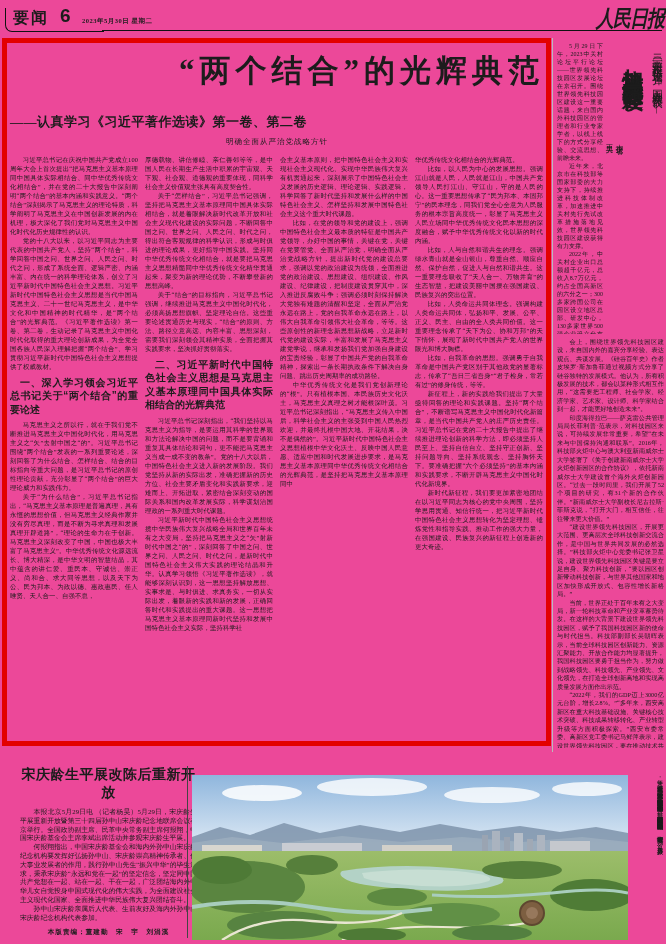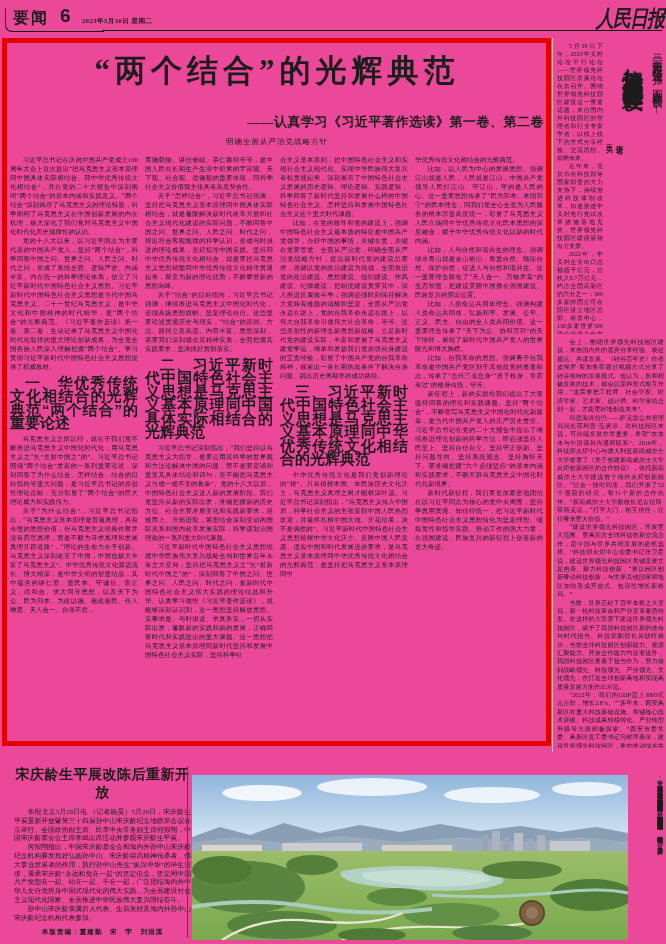--- a/index.html
+++ b/index.html
@@ -14,45 +14,45 @@
   .plate-num{position:absolute;left:60px;top:5px;font-family:"Liberation Sans",sans-serif;
         font-weight:bold;font-size:19px;}
   .head-date{position:absolute;left:82px;top:17px;font-size:6.5px;font-weight:bold;letter-spacing:.5px;}
   .masthead{position:absolute;left:592px;top:3px;width:72px;text-align:right;font-weight:bold;
         font-style:italic;font-size:18px;letter-spacing:-1px;transform:scaleY(1.25);transform-origin:top right;}
   
   .red-box{position:absolute;left:2px;top:38px;width:549px;height:708px;box-sizing:border-box;
         border:5px solid #e30000;pointer-events:none;z-index:5;}
   
   .main-art{position:absolute;left:10px;top:44px;width:534px;}
-  .ma-title{text-align:center;font-size:31px;font-weight:bold;letter-spacing:5px;margin-top:6px;}
-  .ma-sub{text-align:right;font-size:13px;font-weight:bold;margin-top:6px;letter-spacing:.5px;}
+  .ma-title{text-align:right;font-size:31px;font-weight:bold;letter-spacing:5px;margin-top:6px;}
+  .ma-sub{text-align:left;font-size:13px;font-weight:bold;margin-top:6px;letter-spacing:.5px;}
   .ma-by{text-align:center;font-size:7.5px;margin-top:6px;letter-spacing:1px;}
   .cols{display:flex;gap:7px;margin-top:8px;height:610px;overflow:hidden;}
   .col{width:128px;height:610px;overflow:hidden;text-align:justify;}
   .col p{margin:0;font-size:6.4px;line-height:9px;text-indent:2em;letter-spacing:.1px;}
-  .col .sec{font-size:15px;line-height:13.5px;font-weight:bold;margin:5px 0 4px;
+  .col .sec{font-size:10px;line-height:13.5px;font-weight:bold;margin:5px 0 4px;
         text-indent:1em;font-family:Liberation Sans, sans-serif;}
   
   .right-rule{position:absolute;left:552px;top:38px;width:1px;height:714px;background:#bbb;}
   .right-art{position:absolute;left:557px;top:42px;width:107px;height:708px;}
   .ra-top{display:flex;height:292px;}
   .ra-upper{width:46px;height:292px;overflow:hidden;text-align:justify;}
   .ra-upper p{margin:0;font-size:6px;line-height:8px;text-indent:2em;}
   .ra-cluster{position:relative;flex:1;}
   .ra-kicker{position:absolute;right:0;top:4px;height:284px;writing-mode:vertical-rl;
         font-size:10.5px;letter-spacing:1.5px;}
   .ra-title{position:absolute;right:17px;top:10px;height:278px;writing-mode:vertical-rl;
         font-family:"Liberation Sans","DejaVu Sans",sans-serif;font-weight:bold;font-size:21px;letter-spacing:2px;}
   .ra-byline{position:absolute;left:1px;top:96px;writing-mode:vertical-rl;font-size:7.5px;
         white-space:pre-line;letter-spacing:1px;}
   .ra-lower{margin-top:4px;height:410px;overflow:hidden;text-align:justify;}
   .ra-lower p{margin:0;font-size:6.2px;line-height:8.4px;text-indent:2em;}
   
-  .bl-art{position:absolute;left:14px;top:764px;width:177px;height:176px;overflow:hidden;}
+  .bl-art{position:absolute;left:20px;top:764px;width:177px;height:176px;overflow:hidden;}
   .bl-title{font-family:"Liberation Sans","DejaVu Sans",sans-serif;font-weight:bold;
         font-size:14px;text-align:center;letter-spacing:.5px;margin:2px 0 6px;}
   .bl-art p{margin:0;font-size:6.8px;line-height:8.8px;text-indent:2em;text-align:justify;}
   .bl-editors{margin-top:6px;text-align:center;font-size:6.6px;font-weight:bold;letter-spacing:1px;}
   .bl-divider{position:absolute;left:187px;top:766px;width:1px;height:172px;background:#444;}
   
   .photo{position:absolute;left:192px;top:775px;width:436px;height:165px;margin:0;}
   .photo svg{display:block;}
   .photo-caption{position:absolute;left:632px;top:775px;width:32px;height:165px;
         writing-mode:vertical-rl;font-size:6.2px;line-height:7.9px;text-align:justify;overflow:hidden;}
@@ -72,36 +72,35 @@
   <div class="red-box"></div>
 
   <section class="main-art">
     <h1 class="ma-title">“两个结合”的光辉典范</h1>
     <div class="ma-sub">——认真学习《习近平著作选读》第一卷、第二卷</div>
     <div class="ma-by">明确全面从严治党战略方针</div>
     <div class="cols">
       <div class="col">
         <p>习近平总书记在庆祝中国共产党成立100周年大会上首次提出“把马克思主义基本原理同中国具体实际相结合、同中华优秀传统文化相结合”，并在党的二十大报告中深刻阐明“两个结合”的基本内涵和实践意义。“两个结合”深刻揭示了马克思主义的理论特质，科学阐明了马克思主义在中国创新发展的内在机理，极大深化了我们党对马克思主义中国化时代化历史规律性的认识。</p>
         <p>党的十八大以来，以习近平同志为主要代表的中国共产党人，坚持“两个结合”，科学回答中国之问、世界之问、人民之问、时代之问，形成了系统全面、逻辑严密、内涵丰富、内在统一的科学理论体系，创立了习近平新时代中国特色社会主义思想。习近平新时代中国特色社会主义思想是当代中国马克思主义、二十一世纪马克思主义，是中华文化和中国精神的时代精华，是“两个结合”的光辉典范。《习近平著作选读》第一卷、第二卷，生动记录了马克思主义中国化时代化取得的重大理论创新成果，为全党全国各族人民深入理解把握“两个结合”、学习贯彻习近平新时代中国特色社会主义思想提供了权威教材。</p>
-        <div class="sec">一、华优秀传统文化相结合的光辉典范“两个结合”的重要论述</div>
+        <div class="sec">一、深入学习领会习近平总书记关于“两个结合”的重要论述</div>
         <p>马克思主义之所以行，就在于我们党不断推进马克思主义中国化时代化，用马克思主义之“矢”去射中国之“的”。习近平总书记围绕“两个结合”发表的一系列重要论述，深刻回答了为什么结合、怎样结合、结合的目标指向等重大问题，是习近平总书记的原创性理论贡献，充分彰显了“两个结合”的巨大理论威力和实践伟力。</p>
         <p>关于“为什么结合”，习近平总书记指出，“马克思主义基本原理是普遍真理，具有永恒的思想价值，但马克思主义经典作家并没有穷尽真理，而是不断为寻求真理和发展真理开辟道路”，“理论的生命力在于创新。马克思主义深刻改变了中国，中国也极大丰富了马克思主义”。中华优秀传统文化源远流长、博大精深，是中华文明的智慧结晶，其中蕴含的讲仁爱、重民本、守诚信、崇正义、尚和合、求大同等思想，以及天下为公、民为邦本、为政以德、惠政惠民、任人唯贤、天人合一、自强不息，</p>
       </div>
       <div class="col">
         <p style="text-indent:0">厚德载物、讲信修睦、亲仁善邻等等，是中国人民在长期生产生活中积累的宇宙观、天下观、社会观、道德观的重要体现，同科学社会主义价值观主张具有高度契合性。</p>
         <p>关于“怎样结合”，习近平总书记强调，坚持把马克思主义基本原理同中国具体实际相结合，就是着眼解决新时代改革开放和社会主义现代化建设的实际问题，不断回答中国之问、世界之问、人民之问、时代之问，得出符合客观规律的科学认识，形成与时俱进的理论成果，更好指导中国实践。坚持同中华优秀传统文化相结合，就是要把马克思主义思想精髓同中华优秀传统文化精华贯通起来，聚变为新的理论优势，不断攀登新的思想高峰。</p>
         <p>关于“结合”的目标指向，习近平总书记强调，继续推进马克思主义中国化时代化，必须高扬思想旗帜、坚定理论自信。这些重要论述贯通历史与现实，“结合”的原则、方法、路径立意高远、内容丰富、思想深刻，需要我们深刻领会其精神实质，全面把握其实践要求，坚决抓好贯彻落实。</p>
         <div class="sec">二、习近平新时代中国特色社会主义思想是马克思主义基本原理同中国具体实际相结合的光辉典范</div>
         <p>习近平总书记深刻指出，“我们坚持以马克思主义为指导，是要运用其科学的世界观和方法论解决中国的问题，而不是要背诵和重复其具体结论和词句，更不能把马克思主义当成一成不变的教条”。党的十八大以后，中国特色社会主义进入新的发展阶段。我们党坚持从新的实际出发，准确把握新的历史方位、社会主要矛盾变化和实践新要求，迎难而上、开拓进取，紧密结合深刻变动的国际关系和国内改革发展实际，科学谋划治国理政的一系列重大时代课题。</p>
         <p>习近平新时代中国特色社会主义思想统揽中华民族伟大复兴战略全局和世界百年未有之大变局，坚持把马克思主义之“矢”射新时代中国之“的”，深刻回答了中国之问、世界之问、人民之问、时代之问，是新时代中国特色社会主义伟大实践的理论结晶和升华。认真学习领悟《习近平著作选读》，就能够深刻认识到，这一思想坚持解放思想、实事求是、与时俱进、求真务实，一切从实际出发，着眼新的实践和新的发展，正确回答时代和实践提出的重大课题。这一思想把马克思主义基本原理同新时代坚持和发展中国特色社会主义实际，坚持科学社</p>
       </div>
       <div class="col">
         <p style="text-indent:0">会主义基本原则，把中国特色社会主义和实现社会主义现代化、实现中华民族伟大复兴有机贯通起来，深刻展示了中国特色社会主义发展的历史逻辑、理论逻辑、实践逻辑，科学回答了新时代坚持和发展什么样的中国特色社会主义、怎样坚持和发展中国特色社会主义这个重大时代课题。</p>
         <p>比如，在党的领导和党的建设上，强调中国特色社会主义最本质的特征是中国共产党领导，办好中国的事情，关键在党，关键在党要管党、全面从严治党，明确全面从严治党战略方针，提出新时代党的建设总要求，强调以党的政治建设为统领，全面推进党的政治建设、思想建设、组织建设、作风建设、纪律建设，把制度建设贯穿其中，深入推进反腐败斗争；强调必须时刻保持解决大党独有难题的清醒和坚定，全面从严治党永远在路上，党的自我革命永远在路上，以伟大自我革命引领伟大社会革命，等等。这些原创性的新理念新思想新战略，立足新时代党的建设实际，丰富和发展了马克思主义建党学说，继承和发扬我们党加强自身建设的宝贵经验，彰显了中国共产党的自我革命精神，探索出一条长期执政条件下解决自身问题、跳出历史周期率的成功路径。</p>
-        <div class="sec">三、习近平新时代中国特色社会主义思想是马克思主义基本原理同中华优秀传统文化相结合的光辉典范</div>
         <p>中华优秀传统文化是我们党创新理论的“根”。只有植根本国、本民族历史文化沃土，马克思主义真理之树才能根深叶茂。习近平总书记深刻指出，“马克思主义传入中国后，科学社会主义的主张受到中国人民热烈欢迎，并最终扎根中国大地、开花结果，决不是偶然的”。习近平新时代中国特色社会主义思想植根中华文化沃土、反映中国人民意愿、适应中国和时代发展进步要求，是马克思主义基本原理同中华优秀传统文化相结合的光辉典范，是坚持把马克思主义基本原理同中</p>
       </div>
       <div class="col">
         <p style="text-indent:0">华优秀传统文化相结合的光辉典范。</p>
         <p>比如，以人民为中心的发展思想。强调江山就是人民，人民就是江山，中国共产党领导人民打江山、守江山，守的是人民的心。这一重要思想传承了“民为邦本、本固邦宁”的民本理念，同我们党全心全意为人民服务的根本宗旨高度统一，彰显了马克思主义人民立场同中华优秀传统文化民本思想的深度融合，赋予中华优秀传统文化以新的时代内涵。</p>
         <p>比如，人与自然和谐共生的理念。强调绿水青山就是金山银山，尊重自然、顺应自然、保护自然，促进人与自然和谐共生。这一重要理念吸收了“天人合一、万物并育”的生态智慧，把建设美丽中国摆在强国建设、民族复兴的突出位置。</p>
         <p>比如，人类命运共同体理念。强调构建人类命运共同体，弘扬和平、发展、公平、正义、民主、自由的全人类共同价值。这一重要理念传承了“天下为公、协和万邦”的天下情怀，展现了新时代中国共产党人的世界眼光和博大胸襟。</p>
         <p>比如，自我革命的思想。强调勇于自我革命是中国共产党区别于其他政党的显著标志，传承了“吾日三省吾身”“君子检身，常若有过”的修身传统，等等。</p>
         <p>新征程上，新的实践给我们提出了大量亟待回答的理论和实践课题。坚持“两个结合”，不断谱写马克思主义中国化时代化新篇章，是当代中国共产党人的庄严历史责任。习近平总书记在党的二十大报告中提出了继续推进理论创新的科学方法，即必须坚持人民至上、坚持自信自立、坚持守正创新、坚持问题导向、坚持系统观念、坚持胸怀天下。要准确把握“六个必须坚持”的基本内涵和实践要求，不断开辟马克思主义中国化时代化新境界。</p>
         <p>新时代新征程，我们要更加紧密地团结在以习近平同志为核心的党中央周围，坚持学思用贯通、知信行统一，把习近平新时代中国特色社会主义思想转化为坚定理想、锤炼党性和指导实践、推动工作的强大力量，在强国建设、民族复兴的新征程上创造新的更大奇迹。</p>

